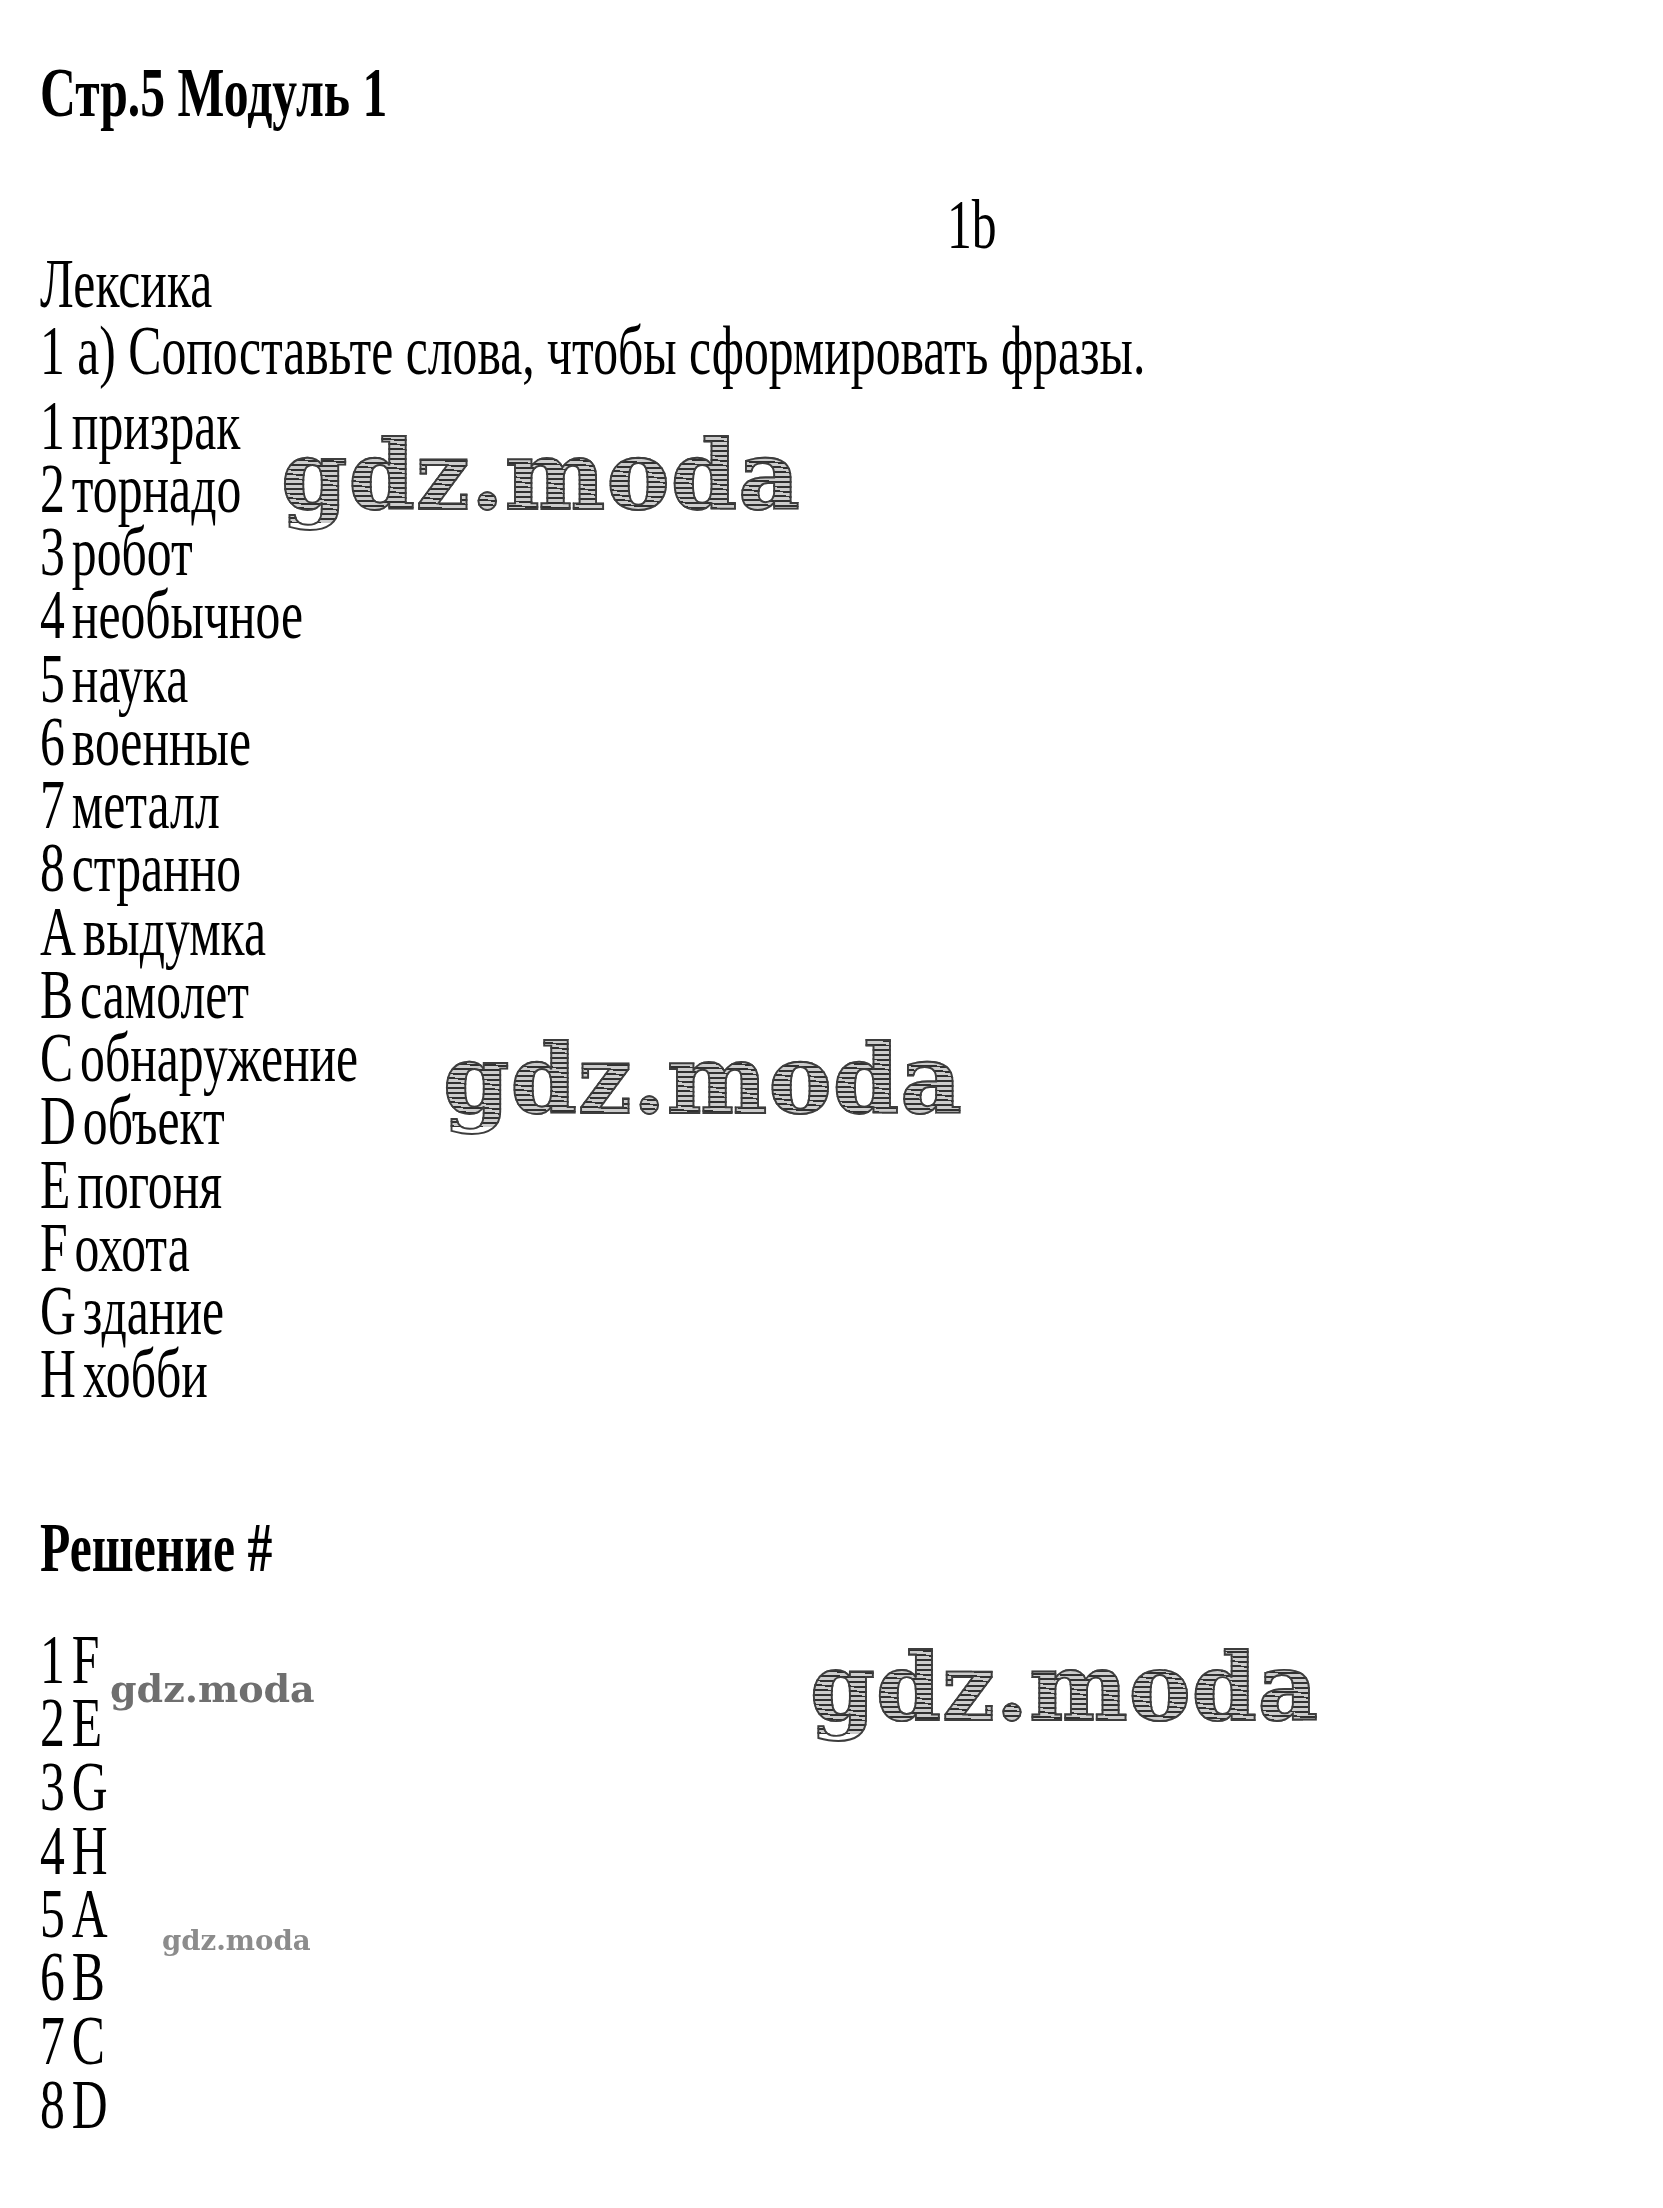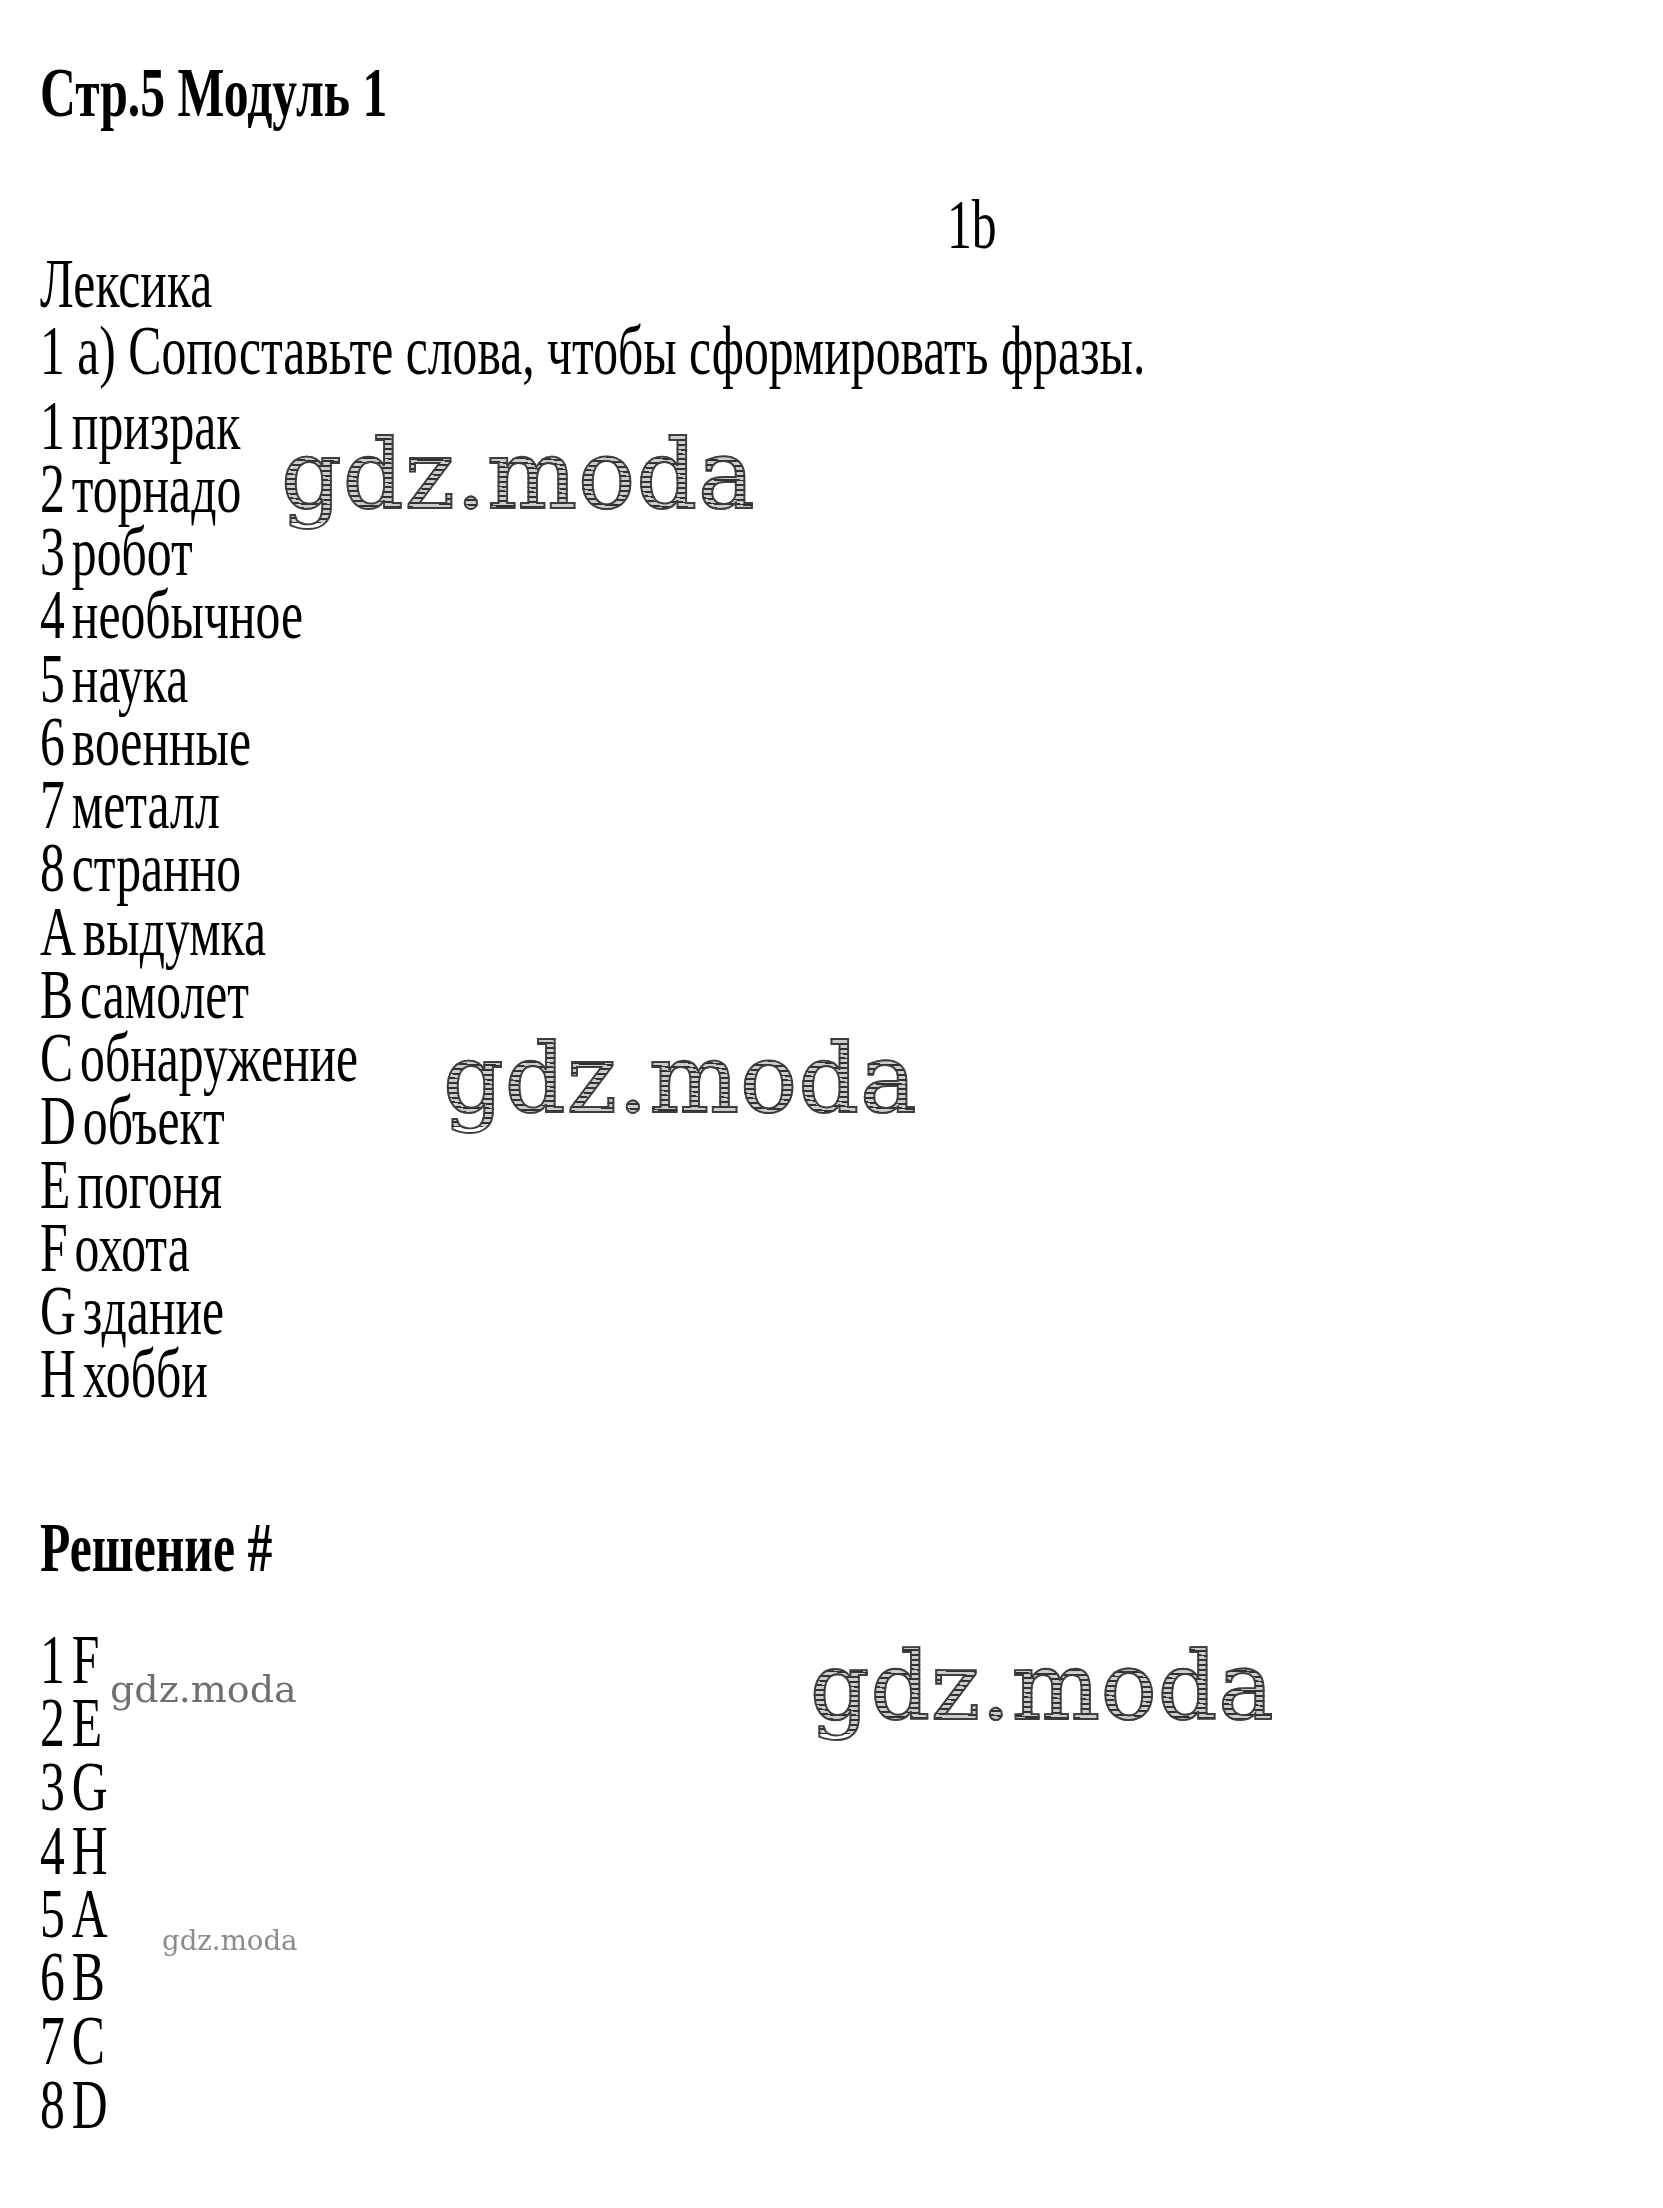--- a/index.html
+++ b/index.html
@@ -23,21 +23,21 @@
     z-index:1;
     color:#000;
   }
   .bold { font-weight:700; }
   .num { display:inline-block; margin-right:0.14em; }
   .exlabel { left:947px; }
   
   .wm {
     position:absolute;
     font-family:"DejaVu Serif", serif;
-    font-weight:400;
+    font-weight:700;
     line-height:1;
     white-space:nowrap;
     z-index:0;
     color:#777;
   }
   .wm-big { letter-spacing:1px; color:#6a6a6a; }
   @supports ((-webkit-background-clip: text) or (background-clip: text)) {
     .wm-big {
       background-image: repeating-linear-gradient(2deg, #303030 0px, #303030 1.9px, #cccccc 1.9px, #cccccc 4.8px);
       -webkit-background-clip: text;

